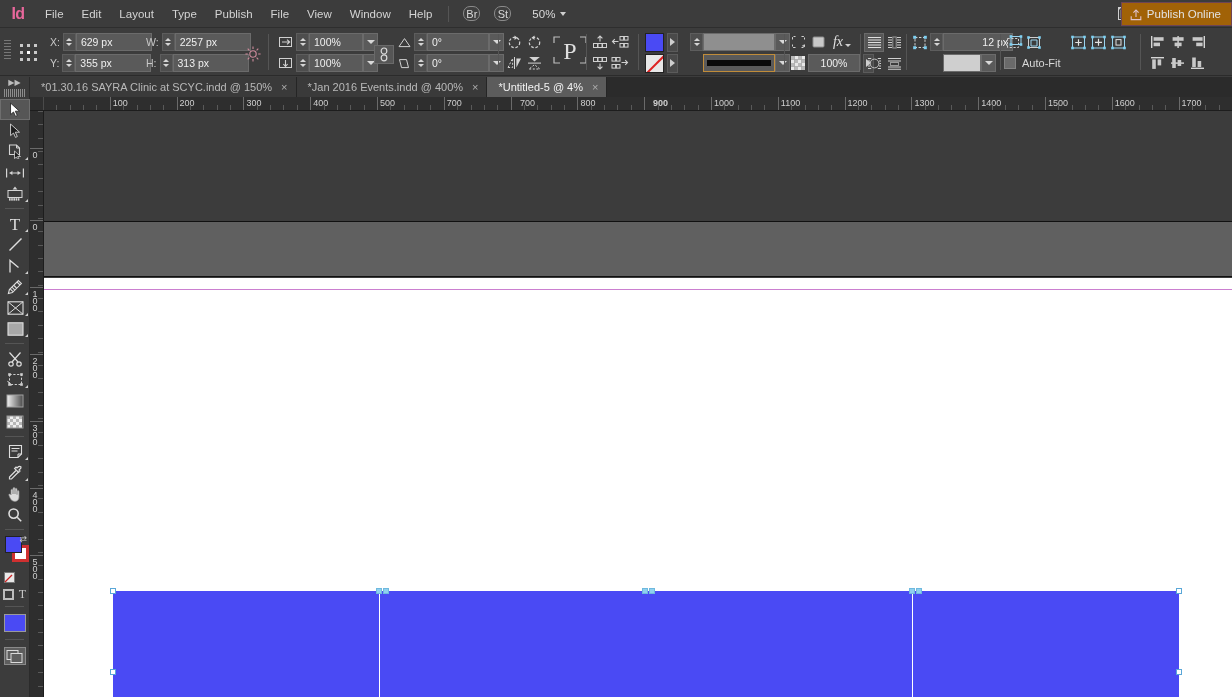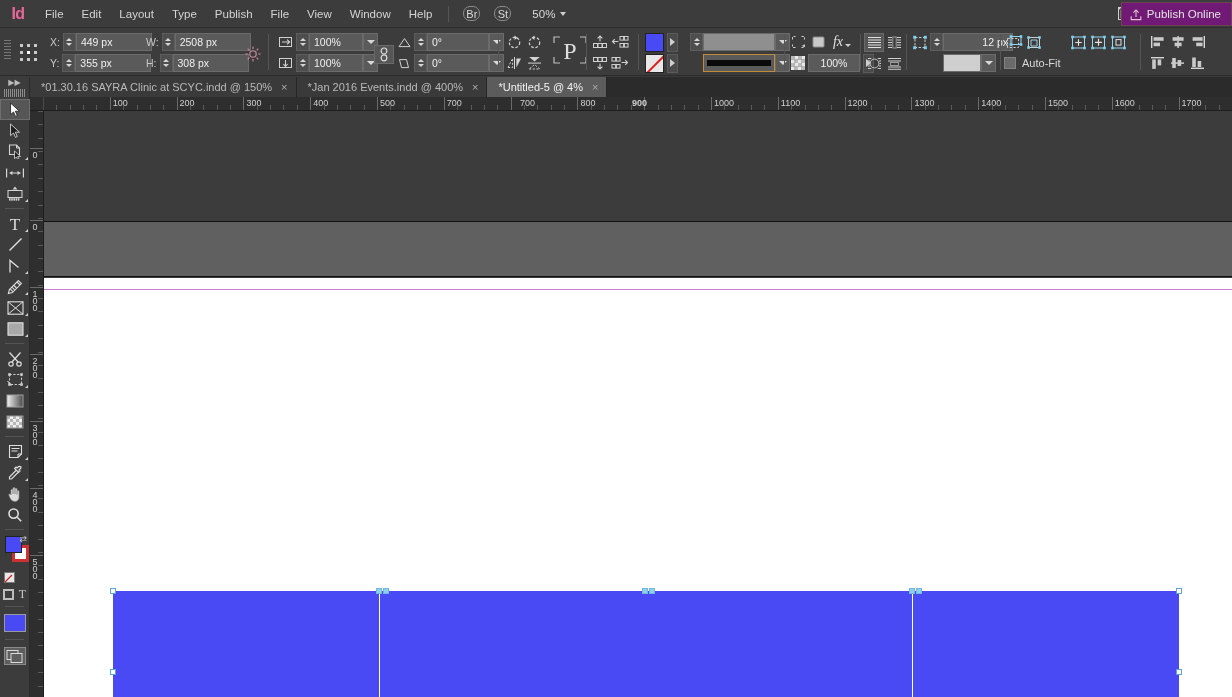--- a/index.html
+++ b/index.html
@@ -34,21 +34,21 @@
     display:flex; align-items:center; justify-content:center;
     font-size:11px; color:#d8d8d8; margin:0 7px; background:#3f3f3f;
   }
   .zoomsel {
     display:flex; align-items:center; gap:5px; margin-left:14px; font-size:11.5px; color:#dadada;
   }
   .caret { width:0;height:0;border-left:3.5px solid transparent;border-right:3.5px solid transparent;border-top:4px solid #cfcfcf; }
   .wsbtn { display:flex; align-items:center; gap:3px; margin:0 9px; }
   .publish {
     position:absolute; right:0; top:2px; height:24px;
-    border:1px solid #6e4455; background:#701a75;
+    border:1px solid #6e4455; background:#a16207;
     display:flex; align-items:center; gap:5px; padding:0 10px 0 8px;
     color:#e2e2e2; font-size:11.5px;
   }
   .spacer { flex:1; }
 
   
   .controlbar {
     position:absolute; left:0; top:28px; width:1232px; height:48px;
     background:#3c3c3c; border-bottom:1px solid #2b2b2b;
   }
@@ -288,46 +288,46 @@
           <b style="left:14px;top:14px"></b>
       </span>
     </div>
 
     <div class="cb-row cb-r1" style="left:50px;">
       <span class="lbl">X:</span>
       <span class="stepper">
           <i class="up"></i>
           <i class="dn"></i>
         </span>
-      <span class="field wide">449 px</span>
+      <span class="field wide">629 px</span>
     </div>
     <div class="cb-row cb-r2" style="left:50px;">
       <span class="lbl">Y:</span>
       <span class="stepper">
           <i class="up"></i>
           <i class="dn"></i>
         </span>
       <span class="field wide">355 px</span>
     </div>
 
     <div class="cb-row cb-r1" style="left:146px;">
       <span class="lbl">W:</span>
       <span class="stepper">
           <i class="up"></i>
           <i class="dn"></i>
         </span>
-      <span class="field wide">2508 px</span>
+      <span class="field wide">2257 px</span>
     </div>
     <div class="cb-row cb-r2" style="left:146px;">
       <span class="lbl">H:</span>
       <span class="stepper">
           <i class="up"></i>
           <i class="dn"></i>
         </span>
-      <span class="field wide">308 px</span>
+      <span class="field wide">313 px</span>
     </div>
 
     <div class="cb-row" style="left:244px; top:16px;">
       <span class="icn">
         <svg width="18" height="16" viewBox="0 0 18 16">
             <g stroke="#cf8b9d" fill="none" stroke-width="1.1">
               <circle cx="9" cy="8" r="3.2"></circle>
               <path d="M9 3V0.6M9 13v2.4M3.8 8H1.4M16.6 8h-2.4M5.4 4.4L3.7 2.7M14.3 13.3l-1.7-1.7M12.6 4.4l1.7-1.7M3.7 13.3l1.7-1.7"></path>
             </g>
           </svg>
@@ -1100,21 +1100,21 @@
         <div class="htick minor" style="left: 507.32px;"></div>
         <div class="htick minor" style="left: 520.68px;"></div>
         <div class="htick minor" style="left: 534.04px;"></div>
         <div class="htick" style="left: 547.4px;"></div>
         <div class="hlab" style="left: 547.4px;">800</div>
         <div class="htick minor" style="left: 560.76px;"></div>
         <div class="htick minor" style="left: 574.12px;"></div>
         <div class="htick minor" style="left: 587.48px;"></div>
         <div class="htick minor" style="left: 600.84px;"></div>
         <div class="htick" style="left: 614.2px;"></div>
-        <div class="hlab" style="left: 599px; font-weight: bold;">900</div>
+        <div class="hlab" style="left: 620px; font-weight: bold;">900</div>
         <div class="htick minor" style="left: 627.56px;"></div>
         <div class="htick minor" style="left: 640.92px;"></div>
         <div class="htick minor" style="left: 654.28px;"></div>
         <div class="htick minor" style="left: 667.64px;"></div>
         <div class="htick" style="left: 681px;"></div>
         <div class="hlab" style="left: 681px;">1000</div>
         <div class="htick minor" style="left: 694.36px;"></div>
         <div class="htick minor" style="left: 707.72px;"></div>
         <div class="htick minor" style="left: 721.08px;"></div>
         <div class="htick minor" style="left: 734.44px;"></div>

